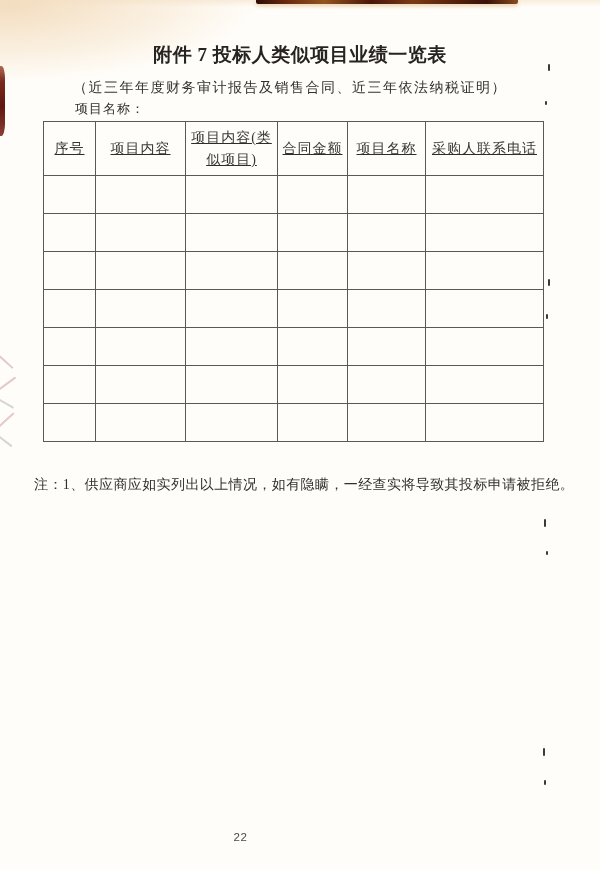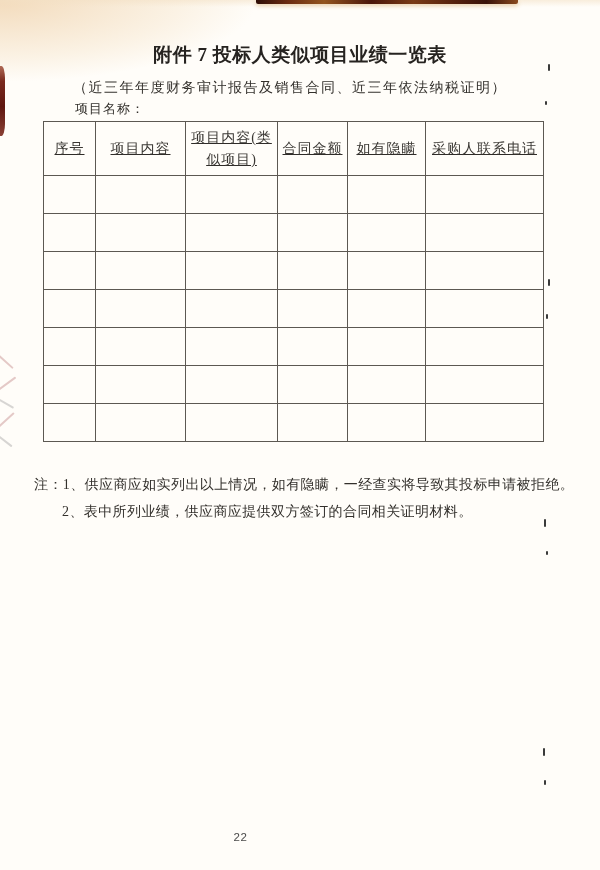--- a/index.html
+++ b/index.html
@@ -134,21 +134,21 @@
         <col style="width:70px">
           <col style="width:78px">
           <col style="width:118px">
       </colgroup>
       <thead>
         <tr>
           <th>序号</th>
           <th>项目内容</th>
           <th>项目内容(类似项目)</th>
           <th>合同金额</th>
-          <th>如有隐瞒</th>
+          <th>项目名称</th>
           <th>采购人联系电话</th>
         </tr>
       </thead>
       <tbody>
           <tr>
             <td></td>
             <td></td>
             <td></td>
             <td></td>
             <td></td>
@@ -200,17 +200,16 @@
             <td></td>
             <td></td>
             <td></td>
             <td></td>
           </tr>
         </tbody>
     </table>
   </div>
 
   <div class="note1">注：1、供应商应如实列出以上情况，如有隐瞒，一经查实将导致其投标申请被拒绝。</div>
-  <div class="note2">2、表中所列业绩，供应商应提供双方签订的合同相关证明材料。</div>
 
   <div class="page-number">22</div>
 
 </div>
 
 </body></html>

